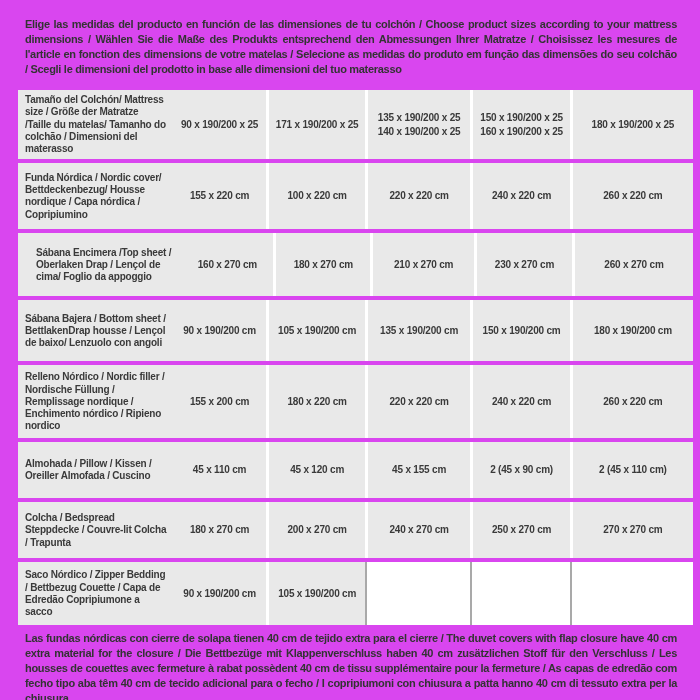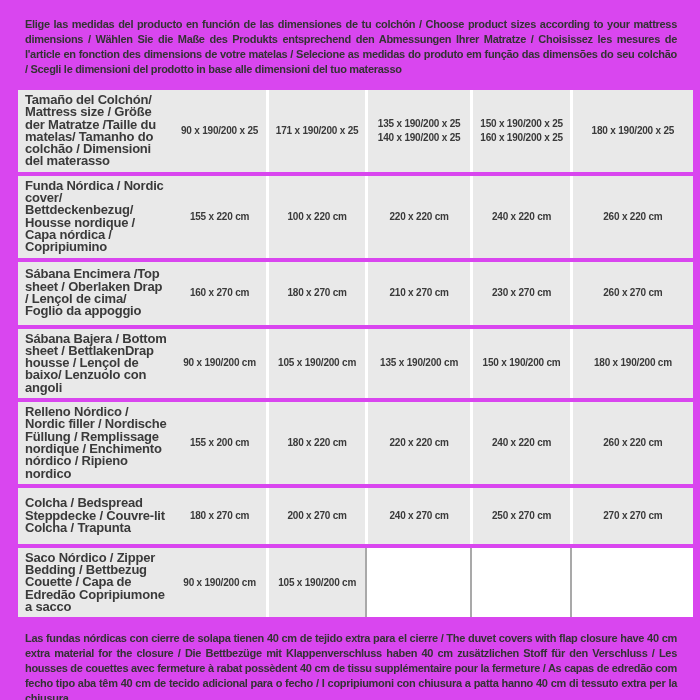--- a/index.html
+++ b/index.html
@@ -34,21 +34,21 @@
   }
   .trow {
     display: flex;
     align-items: stretch;
     background: #e9e9e9;
     margin-bottom: 4px;
   }
   
   .trow:nth-child(1) { min-height: 68px; }
   .trow:nth-child(2) { min-height: 66px; }
-  .trow:nth-child(3) { min-height: 63px; }
+  .trow:nth-child(3) { min-height: 63px; padding-left: 11px; }
   .trow:nth-child(4) { min-height: 61px; }
   .trow:nth-child(5) { min-height: 73px; }
   .trow:nth-child(6) { min-height: 56px; }
   .trow:nth-child(7) { min-height: 56px; }
   .trow:nth-child(8) { min-height: 63px; margin-bottom: 8px; }
 
   .cell {
     box-sizing: border-box;
     display: flex;
     align-items: center;
@@ -56,21 +56,21 @@
     font-size: 10px;
     letter-spacing: -0.2px;
     color: #3a3a3a;
   }
   .cell.label {
     width: 157px;
     padding: 4px 6px 4px 7px;
     justify-content: flex-start;
     text-align: left;
     line-height: 12.3px;
-    font-size: 13px;
+    font-size: 10px;
   }
   .cell.val {
     justify-content: center;
     text-align: center;
     white-space: pre-line;
     line-height: 14px;
     padding: 2px 1px;
   }
   .cell.c0 { width: 95px; }
   .cell.c1 { width: 100px; border-left: 3px solid #ffffff; }
@@ -125,20 +125,28 @@
       </div>
       <div class="trow">
         <div class="cell label">Relleno Nórdico / Nordic filler / Nordische Füllung / Remplissage nordique / Enchimento nórdico / Ripieno nordico</div>
         <div class="cell val c0">155 x 200 cm</div>
         <div class="cell val c1">180 x 220 cm</div>
         <div class="cell val c2">220 x 220 cm</div>
         <div class="cell val c3">240 x 220 cm</div>
         <div class="cell val c4">260 x 220 cm</div>
       </div>
       <div class="trow">
+        <div class="cell label">Almohada / Pillow / Kissen / Oreiller Almofada / Cuscino</div>
+        <div class="cell val c0">45 x 110 cm</div>
+        <div class="cell val c1">45 x 120 cm</div>
+        <div class="cell val c2">45 x 155 cm</div>
+        <div class="cell val c3">2 (45 x 90 cm)</div>
+        <div class="cell val c4">2 (45 x 110 cm)</div>
+      </div>
+      <div class="trow">
         <div class="cell label">Colcha / Bedspread Steppdecke / Couvre-lit Colcha / Trapunta</div>
         <div class="cell val c0">180 x 270 cm</div>
         <div class="cell val c1">200 x 270 cm</div>
         <div class="cell val c2">240 x 270 cm</div>
         <div class="cell val c3">250 x 270 cm</div>
         <div class="cell val c4">270 x 270 cm</div>
       </div>
       <div class="trow">
         <div class="cell label">Saco Nórdico / Zipper Bedding / Bettbezug Couette / Capa de Edredão Copripiumone a sacco</div>
         <div class="cell val c0">90 x 190/200 cm</div>

